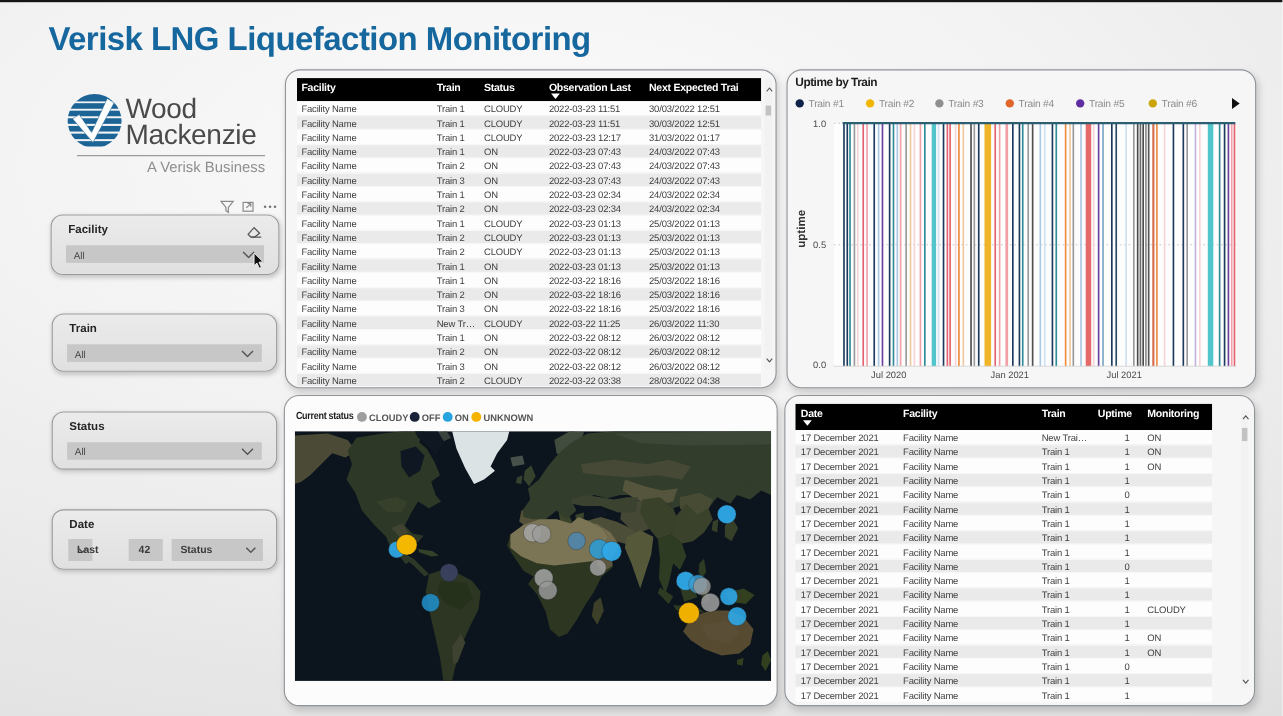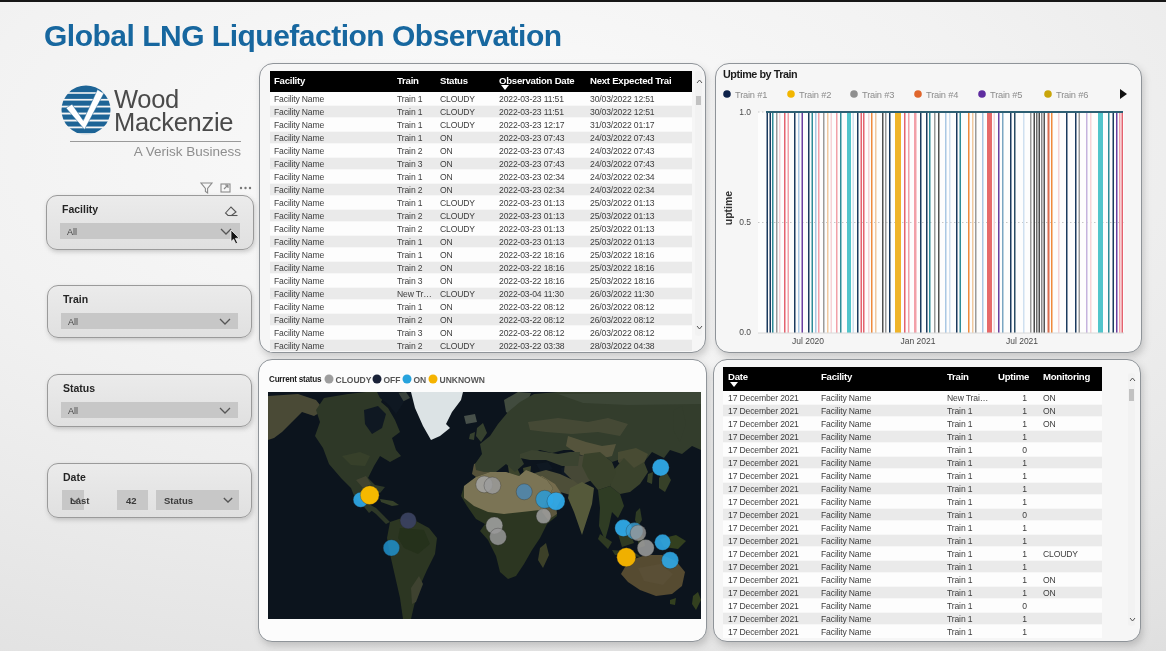--- a/index.html
+++ b/index.html
@@ -44,21 +44,21 @@
 .sbar { position:absolute; width:7px; background:#f2f2f2; border-radius:3px; }
 .sbar .thumb { position:absolute; left:1px; width:5px; background:#c2c2c2; }
 .sbar svg { position:absolute; left:0.5px; }
 .ax { font-size:8.5px; fill:#4a4a4a; }
 .axb { font-size:10.5px; font-weight:bold; fill:#333; }
 .lg { font-size:9.3px; fill:#8c8c8c; letter-spacing:-0.2px; }
 .ml { font-size:8.5px; fill:#555; font-weight:bold; }
 </style></head>
 <body>
 <div id="topline"></div>
-<h1>Global LNG Liquefaction Observation</h1>
+<h1>Verisk LNG Liquefaction Monitoring</h1>
 <svg width="200" height="80" viewBox="0 0 200 80" style="position:absolute;left:55px;top:82px">
 <defs>
 <mask id="stripes">
  <rect x="0" y="0" width="70" height="80" fill="#fff"></rect>
  <rect x="0" y="10.2" width="70" height="1.6" fill="#000"></rect>
  <rect x="0" y="16.9" width="70" height="1.7" fill="#000"></rect>
  <rect x="0" y="23.7" width="70" height="1.8" fill="#000"></rect>
  <rect x="0" y="30.6" width="70" height="1.9" fill="#000"></rect>
  <rect x="0" y="37.6" width="70" height="1.9" fill="#000"></rect>
  <rect x="0" y="44.5" width="70" height="1.8" fill="#000"></rect>
@@ -136,21 +136,21 @@
       </svg>
     </div>
 </div>
 
 <div class="panel" style="left:259px;top:63px;width:447px;height:290px">
   <div class="tbl" style="left:10px;top:7px;width:422px;height:281px">
     <div class="thead" style="height:21px">
       <span style="left:4px">Facility</span>
       <span style="left:127px">Train</span>
       <span style="left:170px">Status</span>
-      <span style="left:229px">Observation Date</span>
+      <span style="left:229px">Observation Last</span>
       <span style="left:320px">Next Expected Trai</span>
       <div class="sorttri" style="left:231px;top:14px"></div>
     </div>
 <div class="r">
         <span style="left:4px">Facility Name</span>
         <span style="left:127px">Train 1</span>
         <span style="left:170px">CLOUDY</span>
         <span style="left:229px">2022-03-23 11:51</span>
         <span style="left:320px">30/03/2022 12:51</span>
       </div>
@@ -249,21 +249,21 @@
         <span style="left:4px">Facility Name</span>
         <span style="left:127px">Train 3</span>
         <span style="left:170px">ON</span>
         <span style="left:229px">2022-03-22 18:16</span>
         <span style="left:320px">25/03/2022 18:16</span>
       </div>
 <div class="r g">
         <span style="left:4px">Facility Name</span>
         <span style="left:127px">New Tr…</span>
         <span style="left:170px">CLOUDY</span>
-        <span style="left:229px">2022-03-04 11:30</span>
+        <span style="left:229px">2022-03-22 11:25</span>
         <span style="left:320px">26/03/2022 11:30</span>
       </div>
 <div class="r">
         <span style="left:4px">Facility Name</span>
         <span style="left:127px">Train 1</span>
         <span style="left:170px">ON</span>
         <span style="left:229px">2022-03-22 08:12</span>
         <span style="left:320px">26/03/2022 08:12</span>
       </div>
 <div class="r g">

